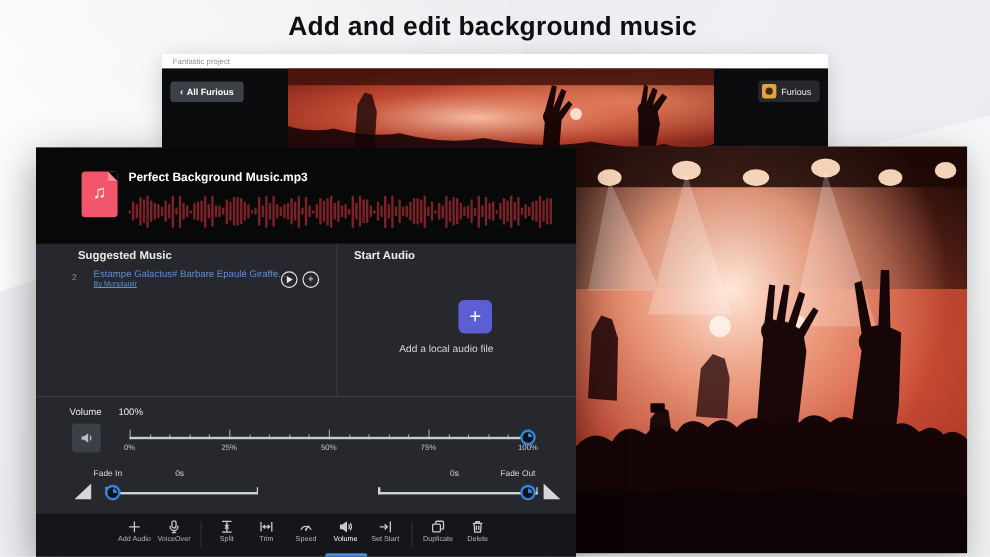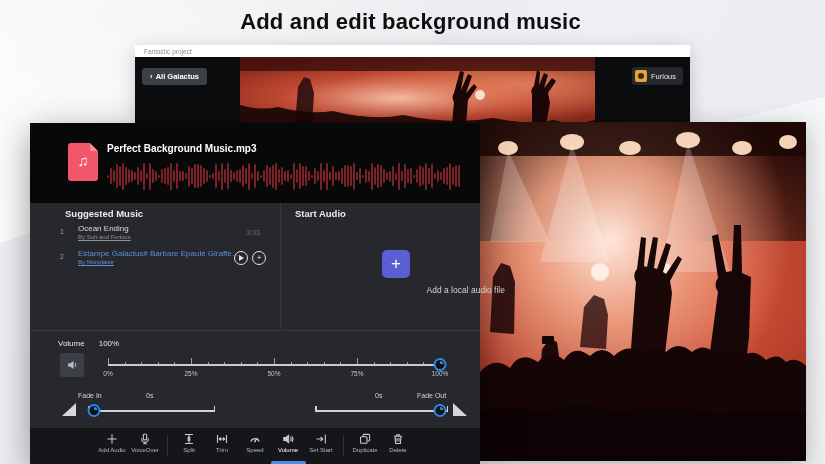--- a/index.html
+++ b/index.html
@@ -71,22 +71,22 @@
   .row-actions { position:absolute; right:14px; top:5px; display:flex; gap:4px; }
   .circle-btn { width:14px; height:14px; border:1px solid #e4e5e7; border-radius:50%;
     display:flex; align-items:center; justify-content:center; color:#e4e5e7; cursor:pointer;
     font-size:8px; line-height:1; background:transparent; }
   .circle-btn .tri { width:0; height:0; border-left:5px solid #e4e5e7;
     border-top:3px solid transparent; border-bottom:3px solid transparent; margin-left:1px; }
 
   .import-plus { position:absolute; left:352px; top:127px; width:28px; height:28px;
     background:#5b5fd3; border-radius:5px; color:#fff; font-size:17px; display:flex;
     align-items:center; justify-content:center; cursor:pointer; }
-  .import-cta { position:absolute; left:250px; top:162px; width:184px; text-align:right;
-    font-size:8.5px; color:#d2d3d5;margin-left:41px; }
+  .import-cta { position:absolute; left:250px; top:162px; width:184px; text-align:center;
+    font-size:8.5px; color:#d2d3d5; }
 
   
   .vol-section { position:absolute; left:0; top:207px; width:100%; height:60px;
     border-top:1px solid #383b40; }
   .vol-label-row { position:absolute; left:28px; top:8px; font-size:8px; color:#e4e5e7; }
   .vol-label-row b { font-weight:normal; margin-left:14px; }
   .mute-btn { position:absolute; left:30px; top:22px; width:24px; height:24px;
     background:#3c3f45; border-radius:3px; display:flex; align-items:center; justify-content:center; cursor:pointer; }
   .slider { position:absolute; left:78px; top:26px; width:332px; height:20px; cursor:pointer; }
   .slider .track { position:absolute; left:0; right:0; top:7px; height:1.5px; background:#c9ccd1; }
@@ -153,21 +153,21 @@
       <rect width="355" height="14" fill="#3a0f0a" opacity=".8"></rect>
       <circle cx="240" cy="38" r="5" fill="#ffe9d8" opacity=".9"></circle>
       <circle cx="300" cy="32" r="4" fill="#ffe9d8" opacity=".7"></circle>
       <path d="M292 68 L292 38 q-2 -6 2 -9 l3 -16 3 2 -1 13 5 -12 4 2 -4 13 8 -10 4 3 -8 12 2 10 -4 22 Z" fill="#1c0708"></path>
       <path d="M212 68 L214 45 q-3 -5 0 -9 l6 -22 4 1 -3 18 7 -16 4 2 -6 17 8 -9 3 3 -9 13 -2 25 Z" fill="#1c0708"></path>
       <path d="M55 68 L58 30 l6 -10 6 2 4 14 -2 32 Z" fill="#220a0b" opacity=".85"></path>
       <path d="M0 68 l0 -20 q20 6 38 2 q30 8 55 4 q40 10 70 4 q50 10 90 3 q40 8 60 2 q22 6 42 0 l0 5 Z" fill="#170506" opacity=".9"></path>
     </svg>
     <div class="btn-all-projects">
       <span class="chev">‹</span>
-      <span>All Galactus</span>
+      <span>All Furious</span>
     </div>
     <div class="btn-contact">
       <span class="contact-ic">
           <i></i>
         </span>
       <span>Furious</span>
     </div>
   </div>
 </div>
 
@@ -356,26 +356,20 @@
         <span style="height: 21.7px; background: rgb(124, 33, 39);"></span>
         <span style="height: 21.3px; background: rgb(124, 33, 39);"></span>
       </div>
   </div>
 
   <div class="section-title" style="left:35px; top:85px;">Suggested Music</div>
   <div class="section-title" style="left:265px; top:85px;">Start Audio</div>
   <div class="v-divider"></div>
 
   <div class="track-list" id="track-list">
-      <div class="track-row">
-        <span class="track-num">1</span>
-        <span class="track-title">Ocean Ending</span>
-        <span class="track-artist">By Soft and Furious</span>
-        <span class="track-dur">3:03</span>
-      </div>
       <div class="track-row selected">
         <span class="track-num">2</span>
         <span class="track-title">Estampe Galactus# Barbare Epaulé Giraffe...</span>
         <span class="track-artist">By Monplaisir</span>
         <div class="row-actions">
           <div class="circle-btn">
             <div class="tri"></div>
           </div>
           <div class="circle-btn">+</div>
         </div>

